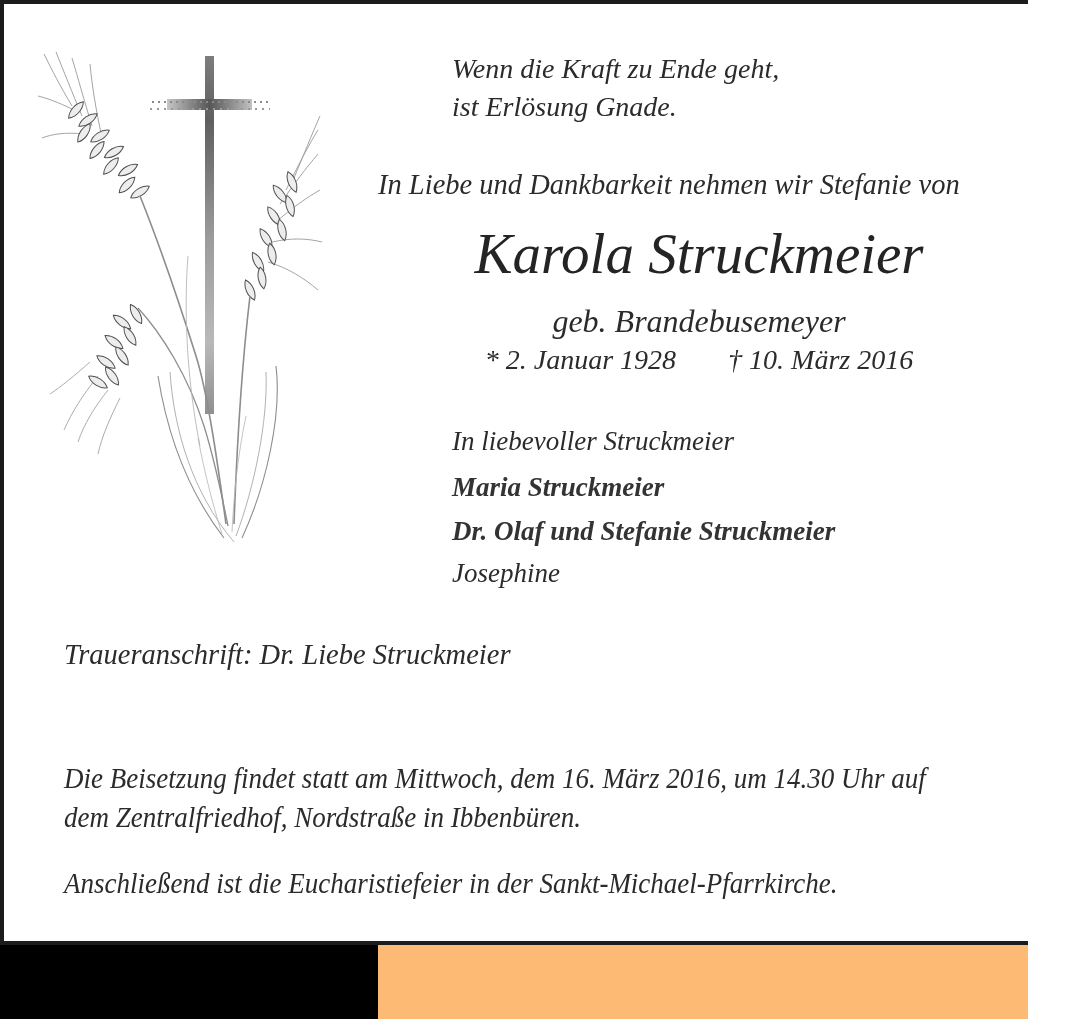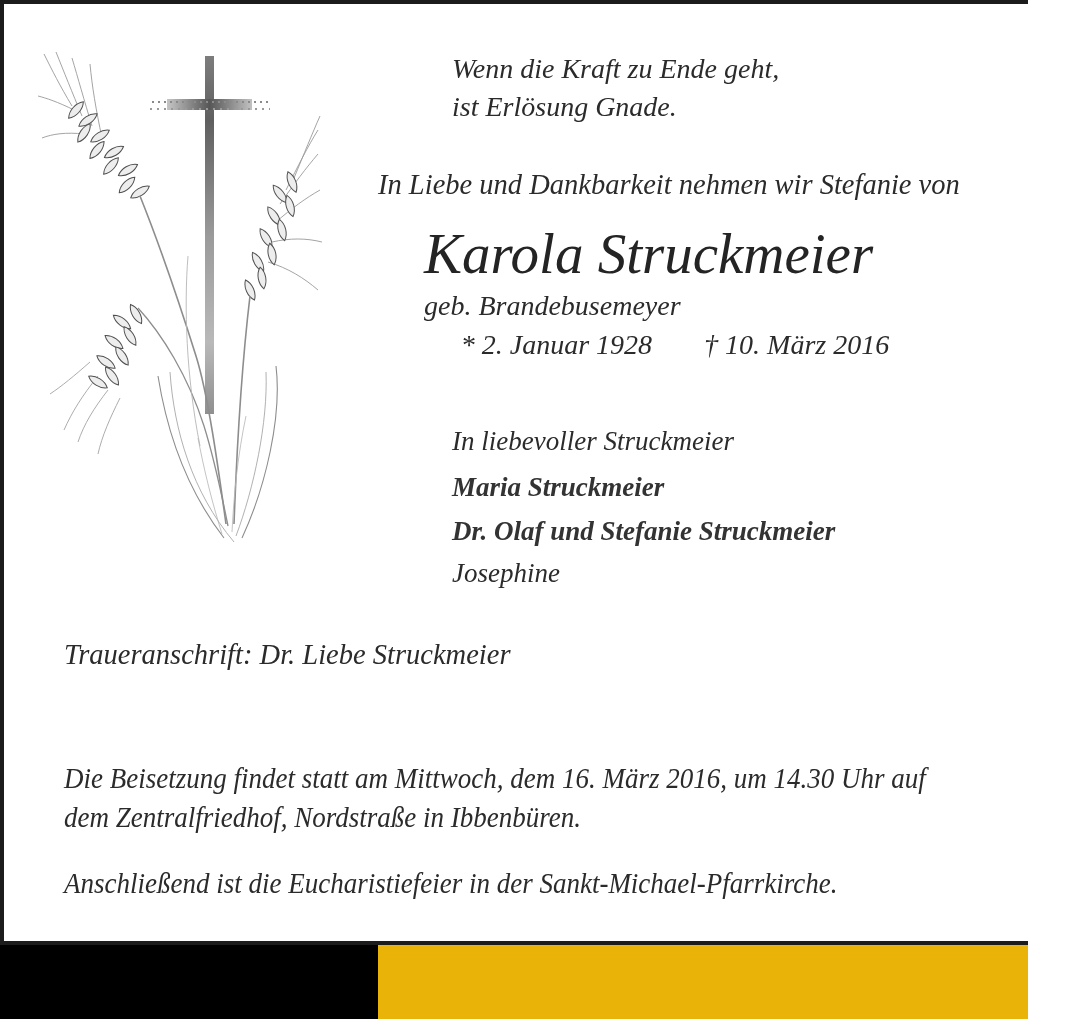--- a/index.html
+++ b/index.html
@@ -1,19 +1,19 @@
 <!DOCTYPE html>
 <html><head>
 <meta charset="utf-8">
 <style>
   html,body{margin:0;padding:0;background:#ffffff;}
   .page{
     position:relative;
     width:1028px;height:1019px;
-    background:#eab308;
+    background:#fdba74;
     font-family:"Liberation Serif","DejaVu Serif",serif;
     font-style:italic;
     color:#2b2b2b;
     overflow:hidden;
   }
   .frame{
     position:absolute;left:0;top:0;
     width:1067px;height:937px;
     border:4px solid #1c1c1c;
     background:#ffffff;
@@ -29,29 +29,30 @@
   .quote{
     position:absolute;left:452px;top:50px;
     font-size:28px;line-height:38px;
     white-space:nowrap;
   }
   .intro{
     position:absolute;left:378px;top:169px;
     font-size:28.5px;white-space:nowrap;
   }
   .name-block{
-    position:absolute;left:424px;top:224px;width:502px;
+    position:absolute;left:448px;top:224px;width:502px;
+    text-align:center;
   }
   .deceased-name{
     font-size:57px;line-height:60px;margin:0;
     font-weight:normal;color:#242424;
     white-space:nowrap;
   }
   .maiden{
-    font-size:28px;line-height:26px;margin-top:9px;
+    font-size:32px;line-height:26px;margin-top:24px;
   }
   .dates{
     display:flex;justify-content:center;gap:52px;
     font-size:28px;margin-top:10px;white-space:nowrap;
   }
   .mourners{
     position:absolute;left:452px;top:426px;
     font-size:27px;line-height:30px;white-space:nowrap;
   }
   .mourners .memorial{margin-bottom:16px;}

